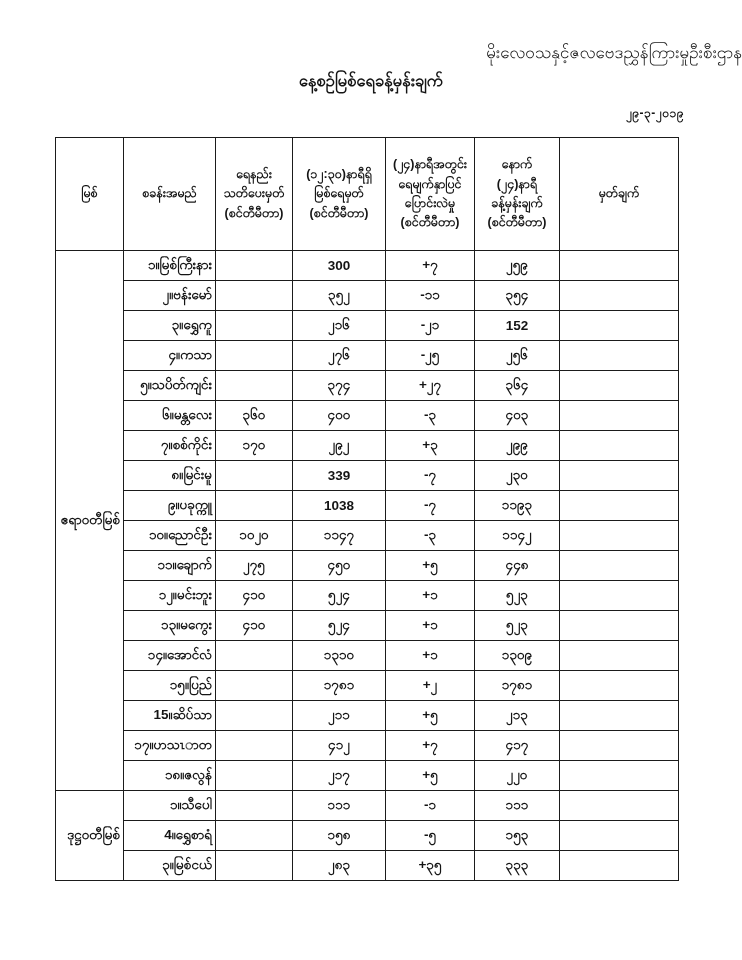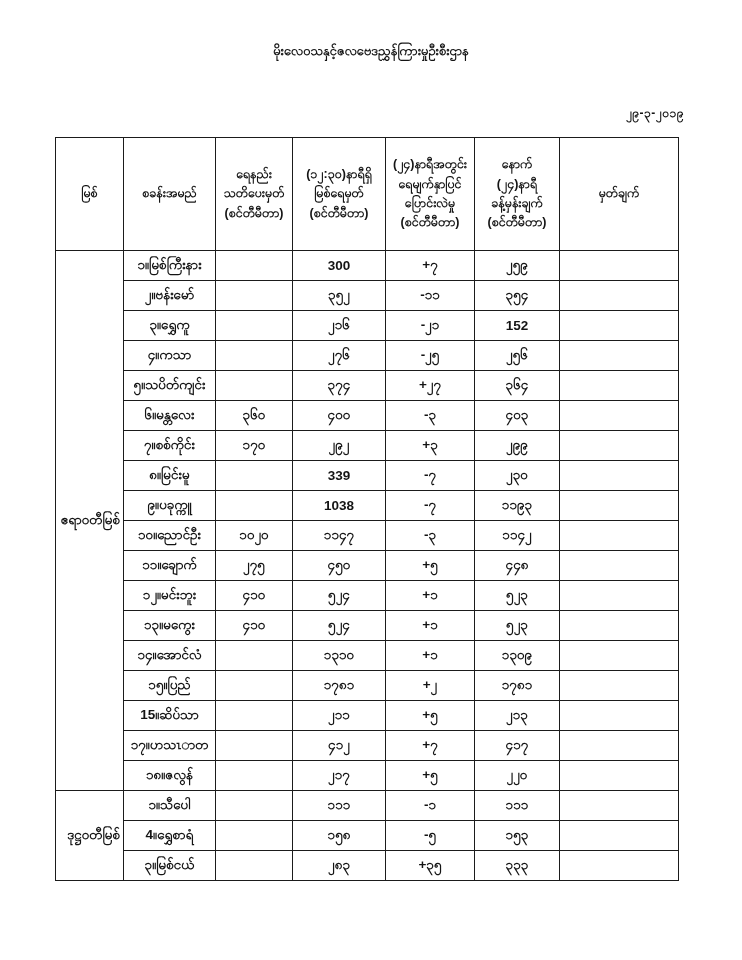--- a/index.html
+++ b/index.html
@@ -5,21 +5,21 @@
   html, body { margin: 0; padding: 0; }
   body {
     width: 742px; height: 960px;
     background: #ffffff;
     font-family: "Liberation Sans", sans-serif;
     color: #141414;
   }
   .page { position: relative; width: 742px; height: 960px; overflow: hidden; background:#fff; }
 
   .title-block { position: absolute; top: 44px; left: 0; width: 742px; text-align: center; }
-  .title-line1 { font-size: 13px; font-weight: 700; line-height: 1.0; }
+  .title-line1 { font-size: 17px; font-weight: 400; line-height: 1.0; text-align: right; }
   .title-line2 { font-size: 16.5px; font-weight: 700; margin-top: 11px; line-height: 1.0; }
 
   .date-line {
     position: absolute; top: 105px; right: 58px;
     font-size: 12px; font-weight: 600; letter-spacing: 0.5px;
   }
 
   .table-wrap { position: absolute; top: 137px; left: 55px; }
   table.forecast { border-collapse: collapse; table-layout: fixed; }
   table.forecast th, table.forecast td {
@@ -41,39 +41,40 @@
     font-size: 13.5px;
     font-weight: 600;
     vertical-align: middle;
   }
   td.c-group {
     font-size: 14px;
     font-weight: 700;
     text-align: right;
     padding: 0 1px;
   }
-  td.c-name  { text-align: center; padding-left: 5px; }
+  td.c-name  { text-align: right; padding-left: 5px; }
   td.c-num   { text-align: center; }
   td.c-remark{ text-align: left; }
 
   .col-river   { width: 68px; }
   .col-station { width: 92px; }
   .col-warn    { width: 77px; }
   .col-level   { width: 93px; }
   .col-change  { width: 89px; }
   .col-fcast   { width: 85px; }
   .col-remark  { width: 119px; }
 </style>
 </head>
 <body>
 
 <div class="page">
 
   <div class="title-block">
     <div class="title-line1">မိုးလေဝသနှင့်ဇလဗေဒညွှန်ကြားမှုဦးစီးဌာန</div>
+    <div class="title-line2">နေ့စဉ်မြစ်ရေခန့်မှန်းချက်</div>
   </div>
 
   <div class="date-line">၂၉-၃-၂၀၁၉</div>
 
   <div class="table-wrap">
     <table class="forecast">
       <colgroup>
         <col class="col-river">
           <col class="col-station">
           <col class="col-warn">

